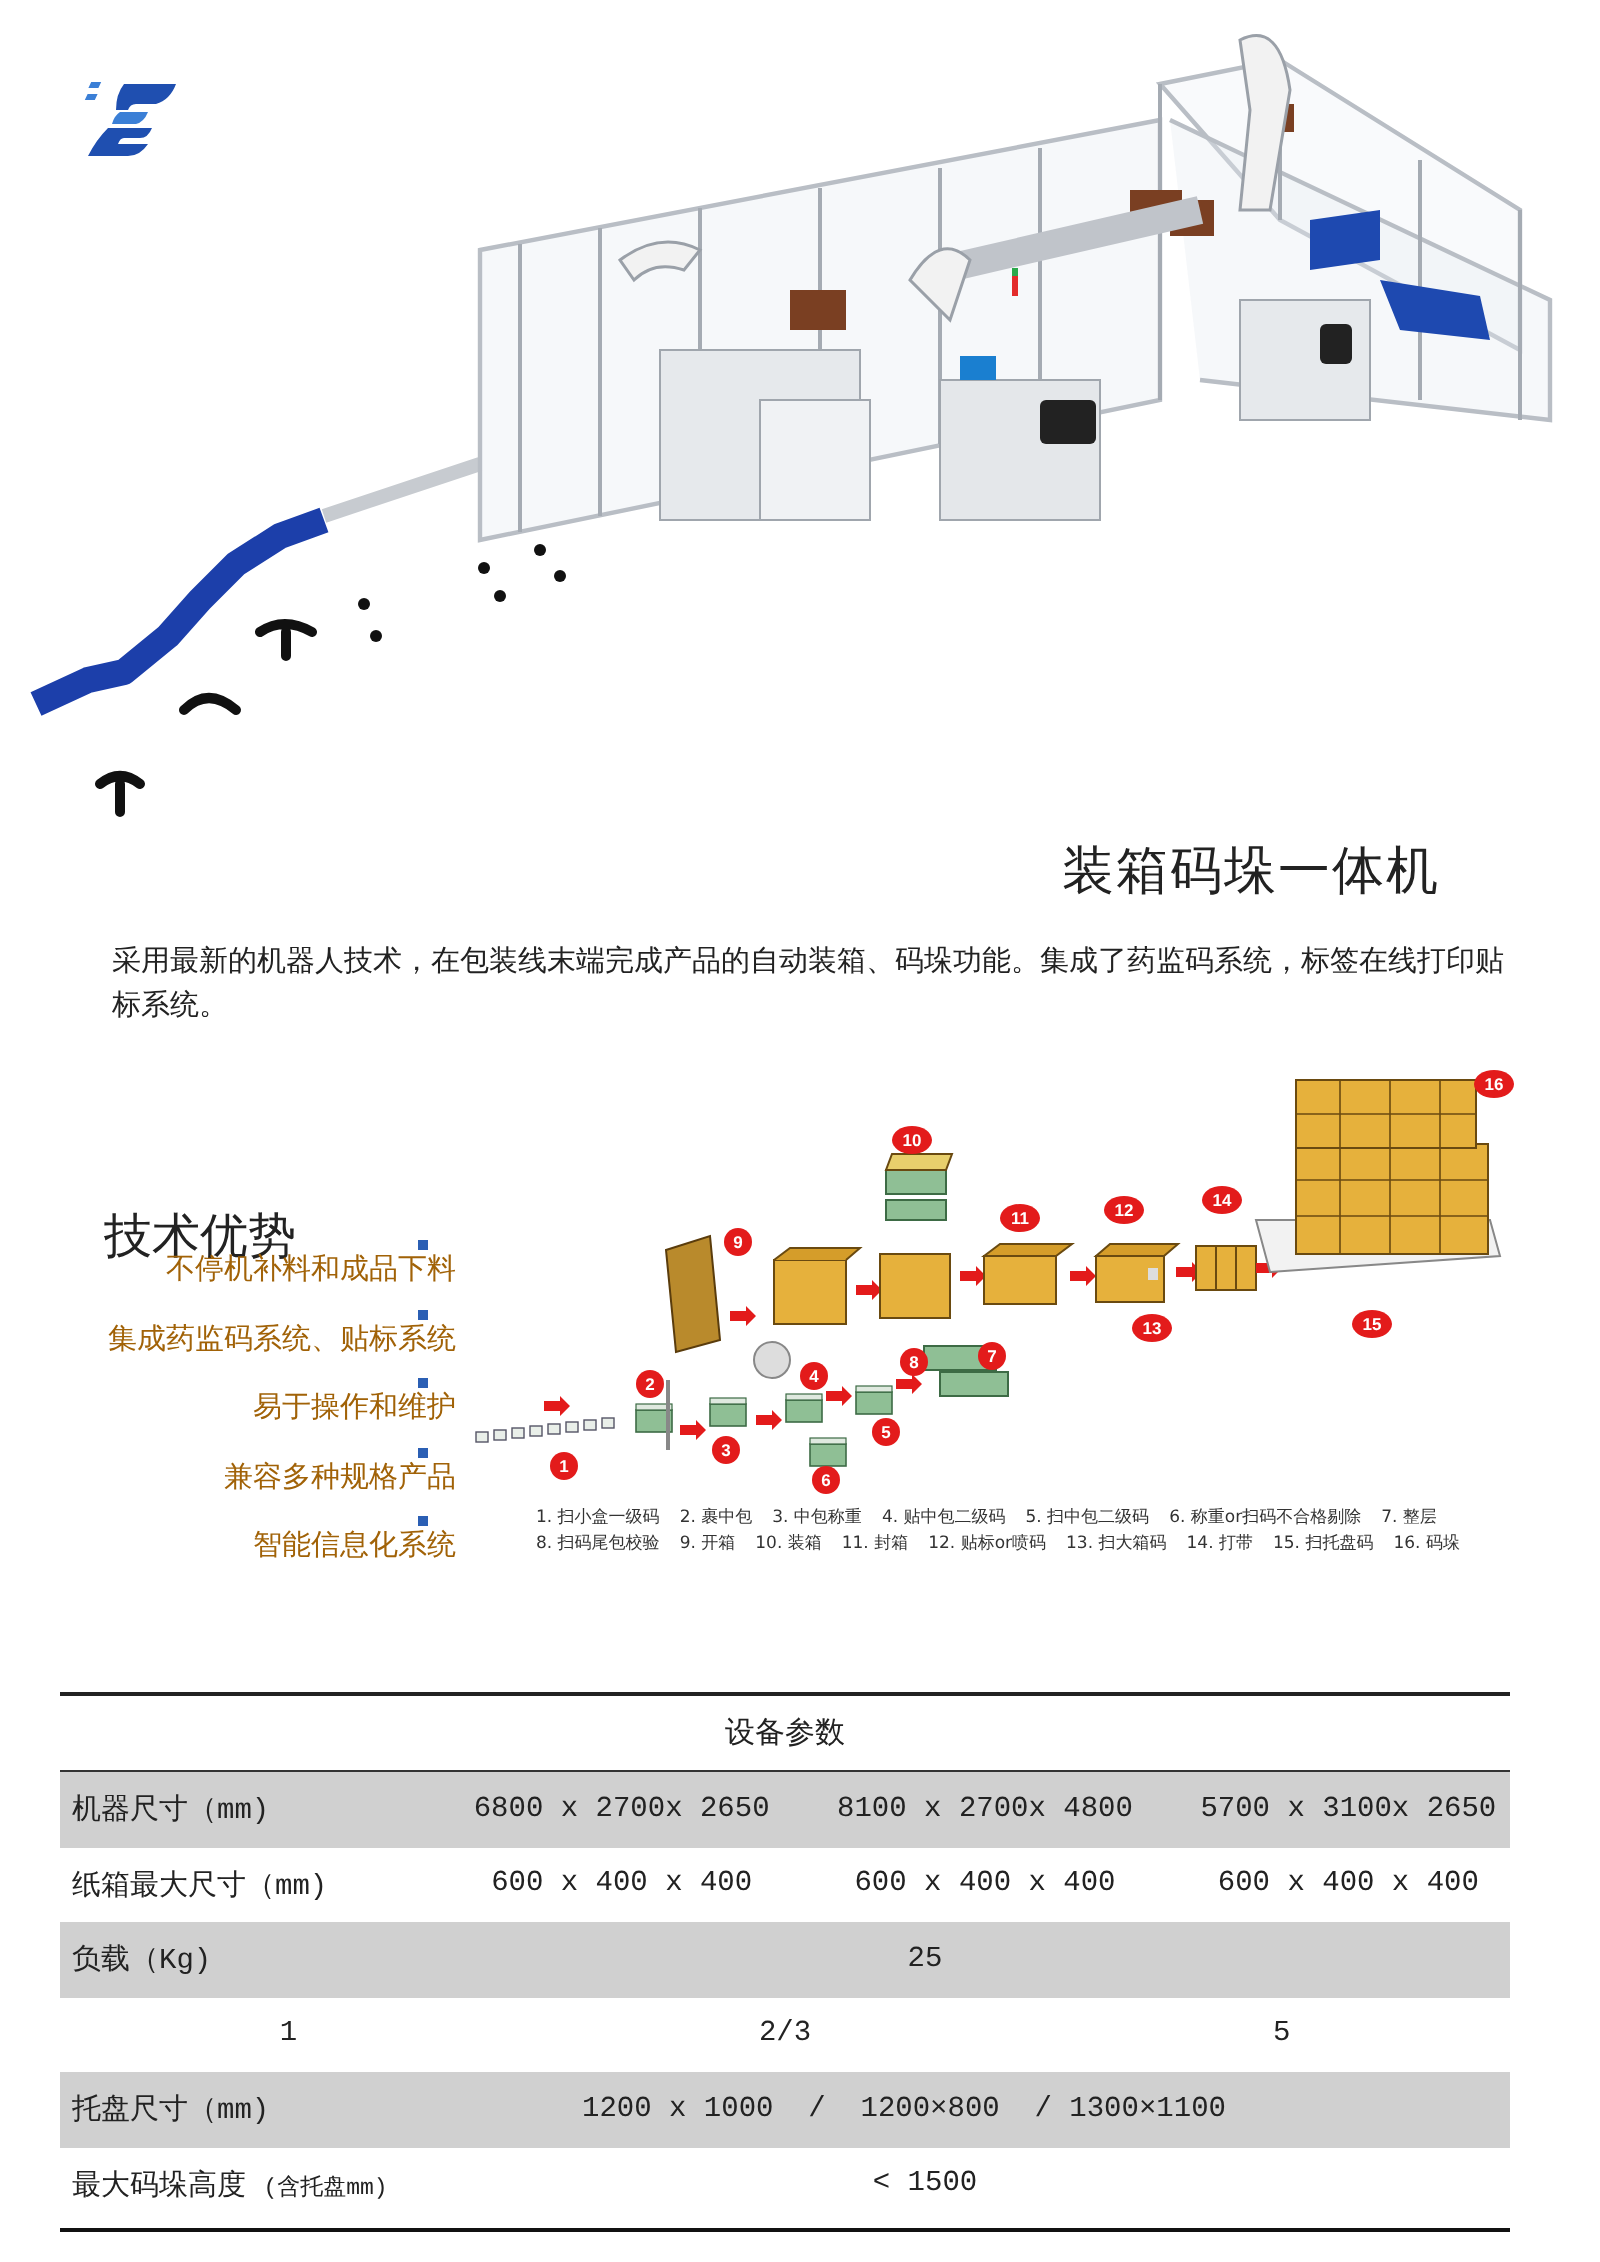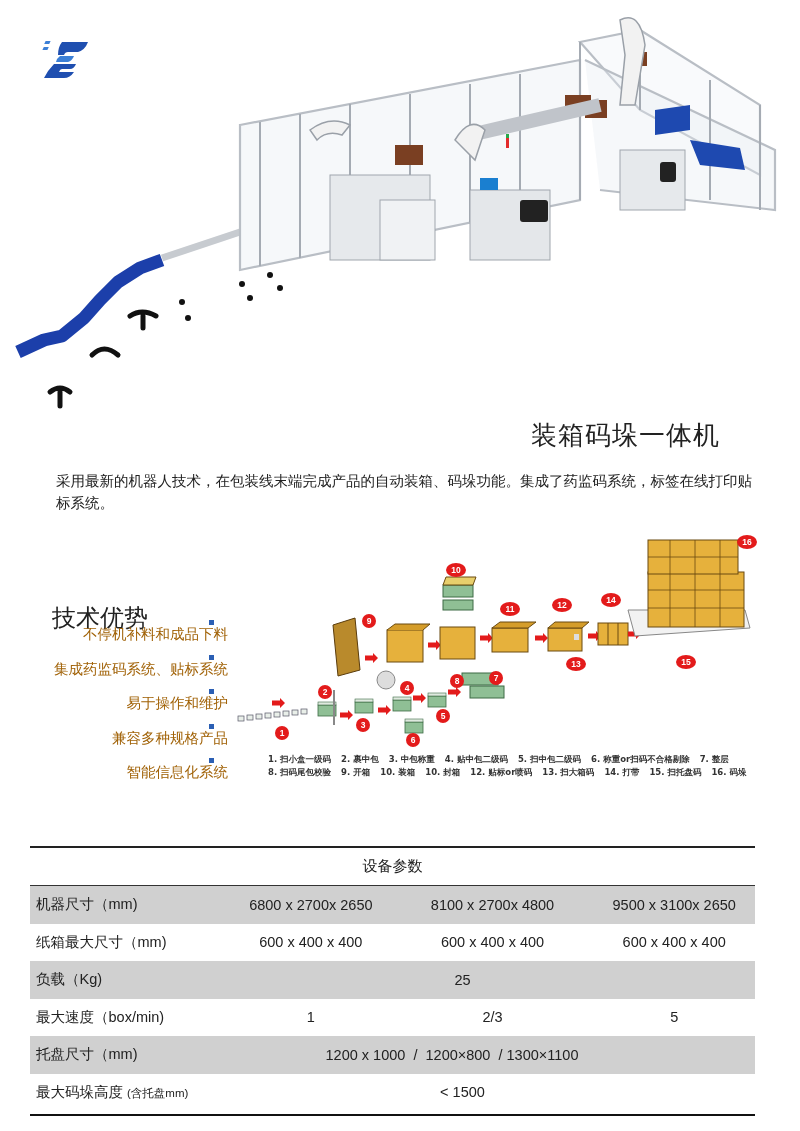--- a/index.html
+++ b/index.html
@@ -23,29 +23,29 @@
   }
 
   
   .adv-title { position: absolute; left: 52px; top: 574px; font-size: 24px; color: #222; font-weight: normal; margin-top: 28px; }
   .adv-list { position: absolute; left: 54px; top: 620px; list-style: none; }
   .adv-item { display: flex; align-items: flex-end; height: 34.5px; font-size: 14.5px; color: #a16207; flex-direction: column; }
   .adv-bullet { width: 5px; height: 5px; background: #2b5fb4; margin-right: 14px; flex-shrink: 0; }
 
   
   .process { position: absolute; left: 230px; top: 530px; width: 560px; height: 225px; }
-  .legend { position: absolute; left: 268px; top: 753px; font-size: 8.5px; color: #333; line-height: 13px; font-weight: bold; }
+  .legend { position: absolute; left: 268px; top: 753px; font-size: 8.5px; color: #333; line-height: 13px; }
   .legend-row { display: flex; white-space: nowrap; }
   .legend-row span { margin-right: 10px; }
 
   
   .spec { position: absolute; left: 30px; top: 846px; width: 725px; }
   .spec-top { border-top: 2px solid #222; }
   .spec-caption { height: 38px; display: flex; align-items: center; justify-content: center; font-size: 15px; color: #222; border-bottom: 1.5px solid #333; }
-  .spec-row { display: flex; align-items: center; height: 37.5px; font-size: 14.5px; color: #222; font-family: Liberation Sans, sans-serif; }
+  .spec-row { display: flex; align-items: center; height: 37.5px; font-size: 14.5px; color: #222; font-family: Liberation Mono, monospace; }
   .spec-row.shaded { background: #d0d0d0; }
   .spec-label { width: 200px; padding-left: 6px; white-space: nowrap; }
   .spec-label small { font-size: 11.5px; }
   .spec-cell { flex: 1; text-align: center; }
   .spec-cells { display: flex; flex: 1; gap: 20px; }
   .spec-bottom { border-top: 2px solid #111; margin-top: 3px; }
 </style>
 </head>
 <body>
 
@@ -318,58 +318,57 @@
     <span>3. 中包称重</span>
     <span>4. 贴中包二级码</span>
     <span>5. 扫中包二级码</span>
     <span>6. 称重or扫码不合格剔除</span>
     <span>7. 整层</span>
   </div>
   <div class="legend-row">
     <span>8. 扫码尾包校验</span>
     <span>9. 开箱</span>
     <span>10. 装箱</span>
-    <span>10. 封箱</span>
+    <span>11. 封箱</span>
     <span>12. 贴标or喷码</span>
     <span>13. 扫大箱码</span>
     <span>14. 打带</span>
     <span>15. 扫托盘码</span>
     <span>16. 码垛</span>
   </div>
 </div>
 
 <div class="spec">
   <div class="spec-top"></div>
   <div class="spec-caption">设备参数</div>
 
   <div class="spec-row shaded">
     <div class="spec-label">机器尺寸（mm)</div>
     <div class="spec-cells">
       <div class="spec-cell">6800 x 2700x 2650</div>
       <div class="spec-cell">8100 x 2700x 4800</div>
-      <div class="spec-cell">9500 x 3100x 2650</div>
+      <div class="spec-cell">5700 x 3100x 2650</div>
     </div>
   </div>
 
   <div class="spec-row">
     <div class="spec-label">纸箱最大尺寸（mm)</div>
     <div class="spec-cells">
       <div class="spec-cell">600 x 400 x 400</div>
       <div class="spec-cell">600 x 400 x 400</div>
       <div class="spec-cell">600 x 400 x 400</div>
     </div>
   </div>
 
   <div class="spec-row shaded">
     <div class="spec-label">负载（Kg)</div>
     <div class="spec-cell" style="padding-right:60px">25</div>
   </div>
 
   <div class="spec-row">
-    <div class="spec-label">最大速度（box/min)</div>
     <div class="spec-cells">
       <div class="spec-cell">1</div>
       <div class="spec-cell">2/3</div>
       <div class="spec-cell">5</div>
     </div>
   </div>
 
   <div class="spec-row shaded">
     <div class="spec-label">托盘尺寸（mm)</div>
     <div class="spec-cell" style="padding-right:81px; white-space:pre">1200 x 1000  /  1200×800  / 1300×1100</div>

